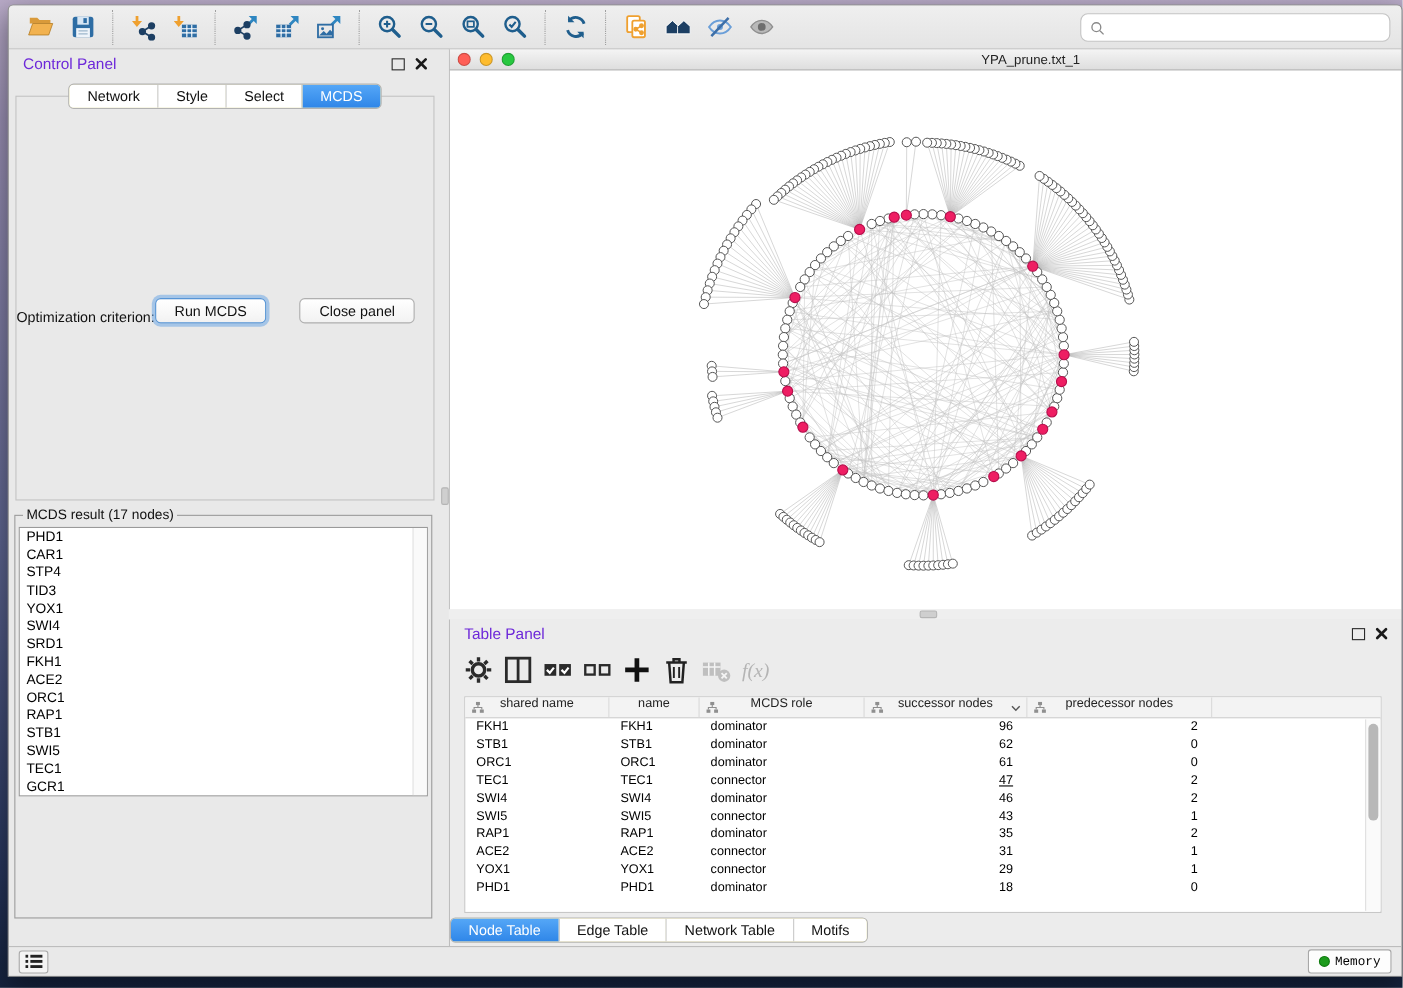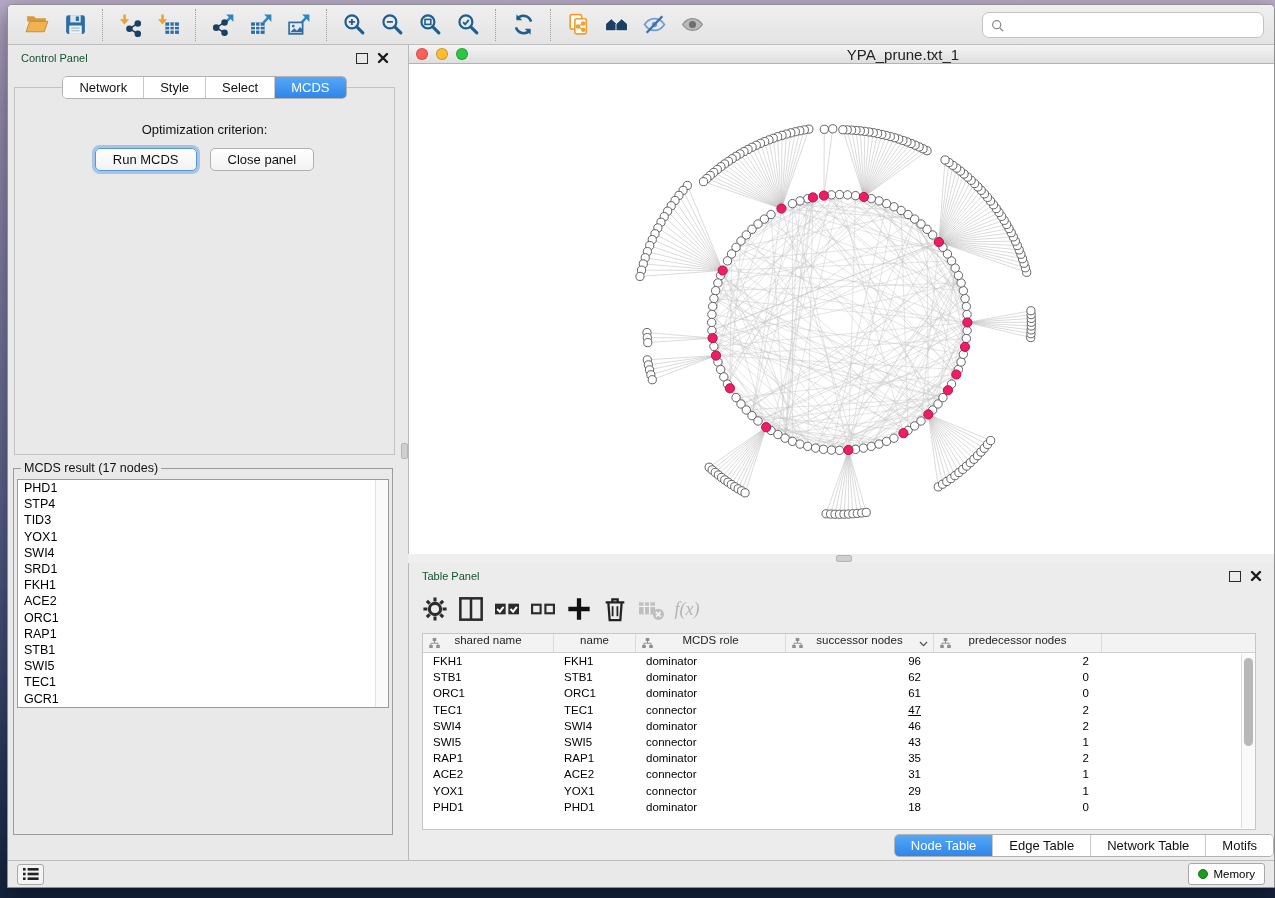--- a/index.html
+++ b/index.html
@@ -22,43 +22,43 @@
   .search-wrap svg { position:absolute; left:9px; top:7px; }
   .search-input { width:282px; height:26px; border:1px solid #c3c3c3; border-radius:7px;
     background:#fff; padding:0 8px 0 28px; font-size:12px; outline:none; }
 
   
   .main { flex:1; display:flex; min-height:0; }
 
   
   .control-panel { width:393px; flex:0 0 393px; background:#e9e9e9; display:flex; flex-direction:column; }
   .panel-header { height:24px; display:flex; align-items:center; padding:2px 12px 0 13px; }
-  .panel-title { font-size:11px; color:#14532d; }
+  .panel-title { font-size:14px; color:#6d28d9; }
   .panel-header .win-icons { margin-left:auto; display:flex; align-items:center; gap:9px; }
   .float-btn { width:12px; height:11px; border:1.6px solid #2a2a2a; background:transparent; cursor:pointer; }
   .close-btn { border:none; background:transparent; cursor:pointer; padding:0; line-height:0; }
 
   .seg-tabs { display:inline-flex; border:1px solid #b2b2b2; border-radius:5px; overflow:hidden;
     background:#fef9c3; height:23px; }
   .seg-tab { border:none; background:#fff; padding:0 16px; font-size:13px; color:#111;
     border-left:1px solid #c9c9c9; cursor:pointer; }
   .seg-tab:first-child { border-left:none; }
   .seg-tab.active { background:linear-gradient(#55a7f7,#2f86e8); color:#fff; }
   .cp-tabrow { display:flex; justify-content:center; margin-top:7px; position:relative; z-index:2; }
 
   .tab-content { margin:-12px 6px 0 6px; padding-top:12px; border:1px solid #c3c3c3; height:368px;
-    background:#e9e9e9; display:flex; flex-direction:column; align-items:center; position:relative; z-index:1; }
+    background:#e9e9e9; display:flex; align-items:center; position:relative; z-index:1; }
   .opt-label { margin-top:22px; font-size:13px; color:#111; }
   .combo { margin-top:13px; width:312px; height:24px; background:#fff; border:1px solid #ababab;
     border-radius:5px; display:flex; align-items:center; cursor:pointer;
     box-shadow:inset 0 1px 1px rgba(0,0,0,.06); }
   .combo-value { flex:1; padding:0 10px; font-size:13px; color:#111; white-space:nowrap; }
   .combo-stepper { width:20px; height:22px; margin-right:1px; border-radius:4px;
     background:linear-gradient(#6cb0f5,#2e7de2); display:flex; align-items:center; justify-content:center; }
-  .btn-row { margin-top:11px; display:flex; gap:13px; }
+  .btn-row { margin-top:11px; display:flex; gap:30px; }
   .mac-btn { height:23px; padding:0 17px; background:linear-gradient(#ffffff,#f2f2f2);
     border:1px solid #b0b0b0; border-radius:5px; font-size:13px; color:#111; cursor:pointer; }
   .mac-btn.focused { border:1.5px solid #5795d6; box-shadow:0 0 0 3px rgba(110,168,230,.55); }
 
   .mcds-fieldset { margin:6px 8px 0 5px; border:1px solid #9c9c9c; height:374px; padding:4px 3px 3px 3px;
     background:#e9e9e9; }
   .mcds-fieldset legend { font-size:12.5px; padding:0 3px; margin-left:4px; color:#111; }
   .mcds-list { background:#fff; border:1px solid #9a9a9a; height:100%; position:relative; overflow:hidden; }
   .mcds-scroll { position:absolute; right:0; top:0; bottom:0; width:13px; background:#fafafa;
     border-left:1px solid #e2e2e2; }
@@ -74,21 +74,21 @@
 
   
   .right-col { flex:1; display:flex; flex-direction:column; min-width:0; }
   .network-window { height:509px; flex:0 0 509px; display:flex; flex-direction:column;
     border-left:1px solid #b9b9b9; }
   .net-titlebar { height:19px; flex:0 0 19px; background:linear-gradient(#f4f4f4,#dedede);
     border-bottom:1px solid #b3b3b3; position:relative; display:flex; align-items:center; }
   .traffic { display:flex; gap:8px; margin-left:7px; }
   .tl { width:12px; height:12px; border-radius:50%; border:.5px solid rgba(0,0,0,.2); padding:0; cursor:pointer; }
   .tl.red { background:#ff5f57; } .tl.yellow { background:#febc2e; } .tl.green { background:#28c840; }
-  .net-title { position:absolute; left:494px; transform:translateX(-50%); font-size:15px; color:#222; }
+  .net-title { position:absolute; left:528px; transform:translateX(-50%); font-size:12px; color:#222; }
   .net-canvas { flex:1; background:#fff; }
   .net-canvas svg { display:block; width:100%; height:100%; }
 
   
   .table-panel { flex:1; background:#ececec; border-left:1px solid #b9b9b9; display:flex;
     flex-direction:column; min-height:0; }
   .tp-toolbar { height:36px; flex:0 0 36px; margin:4px 10px 0 10px; display:flex; align-items:center; gap:4px; }
   .tp-btn { width:32px; height:30px; border:none; background:transparent; display:flex; align-items:center;
     justify-content:center; cursor:pointer; border-radius:4px; }
   .tp-btn[disabled] { cursor:default; }
@@ -102,29 +102,29 @@
   .th .sort { position:absolute; right:5px; top:7px; }
   .tbody { flex:1; overflow:hidden; }
   .tr { display:flex; height:16.2px; align-items:center; cursor:default; }
   .td { font-size:11.5px; color:#000; white-space:nowrap; overflow:hidden; }
   .td.left { padding-left:10px; text-align:left; }
   .td.right { padding-right:13px; text-align:right; }
   .tscroll { position:absolute; right:0; top:20px; bottom:1px; width:14px; background:#fafafa;
     border-left:1px solid #dedede; }
   .tscroll .thumb { position:absolute; left:2px; top:4px; width:9px; height:88px; background:#b8b8b8;
     border-radius:5px; }
-  .tp-tabrow { height:30px; flex:0 0 30px; display:flex; justify-content:flex-end; align-items:center; }
+  .tp-tabrow { height:30px; flex:0 0 30px; display:flex; justify-content:flex-start; align-items:center; }
 
   
   .status-bar { height:27px; flex:0 0 27px; background:#e9e9e9; border-top:1px solid #bdbdbd;
     display:flex; align-items:center; padding:0 9px; }
   .status-left-btn { width:27px; height:21px; background:#f4f4f4; border:1px solid #a8a8a8;
     border-radius:3px; display:flex; align-items:center; justify-content:center; cursor:pointer; }
   .memory-btn { margin-left:auto; height:22px; background:#fdfdfd; border:1px solid #a8a8a8;
-    border-radius:3px; display:flex; align-items:center; gap:5px; padding:0 9px; font-size:11.5px; cursor:pointer; }
+    border-radius:3px; display:flex; align-items:center; gap:5px; padding:0 9px; font-size:11.5px; cursor:pointer;font-family:Liberation Mono, monospace; }
   .mem-dot { width:10px; height:10px; border-radius:50%; background:#1d9b1d; border:1px solid #0f7a0f; }
 </style>
 </head>
 <body>
 
 <div class="app-window">
 
   <div class="toolbar">
     <div class="tb-icons" style="display:flex;align-items:center;">
         <button class="tbtn">
@@ -296,20 +296,21 @@
         <div class="btn-row">
           <button class="mac-btn focused">Run MCDS</button>
           <button class="mac-btn">Close panel</button>
         </div>
       </div>
       <fieldset class="mcds-fieldset">
         <legend>MCDS result (17 nodes)</legend>
         <div class="mcds-list">
           <div>
               <div class="list-item">PHD1</div>
+              <div class="list-item">CAR1</div>
               <div class="list-item">STP4</div>
               <div class="list-item">TID3</div>
               <div class="list-item">YOX1</div>
               <div class="list-item">SWI4</div>
               <div class="list-item">SRD1</div>
               <div class="list-item">FKH1</div>
               <div class="list-item">ACE2</div>
               <div class="list-item">ORC1</div>
               <div class="list-item">RAP1</div>
               <div class="list-item">STB1</div>

